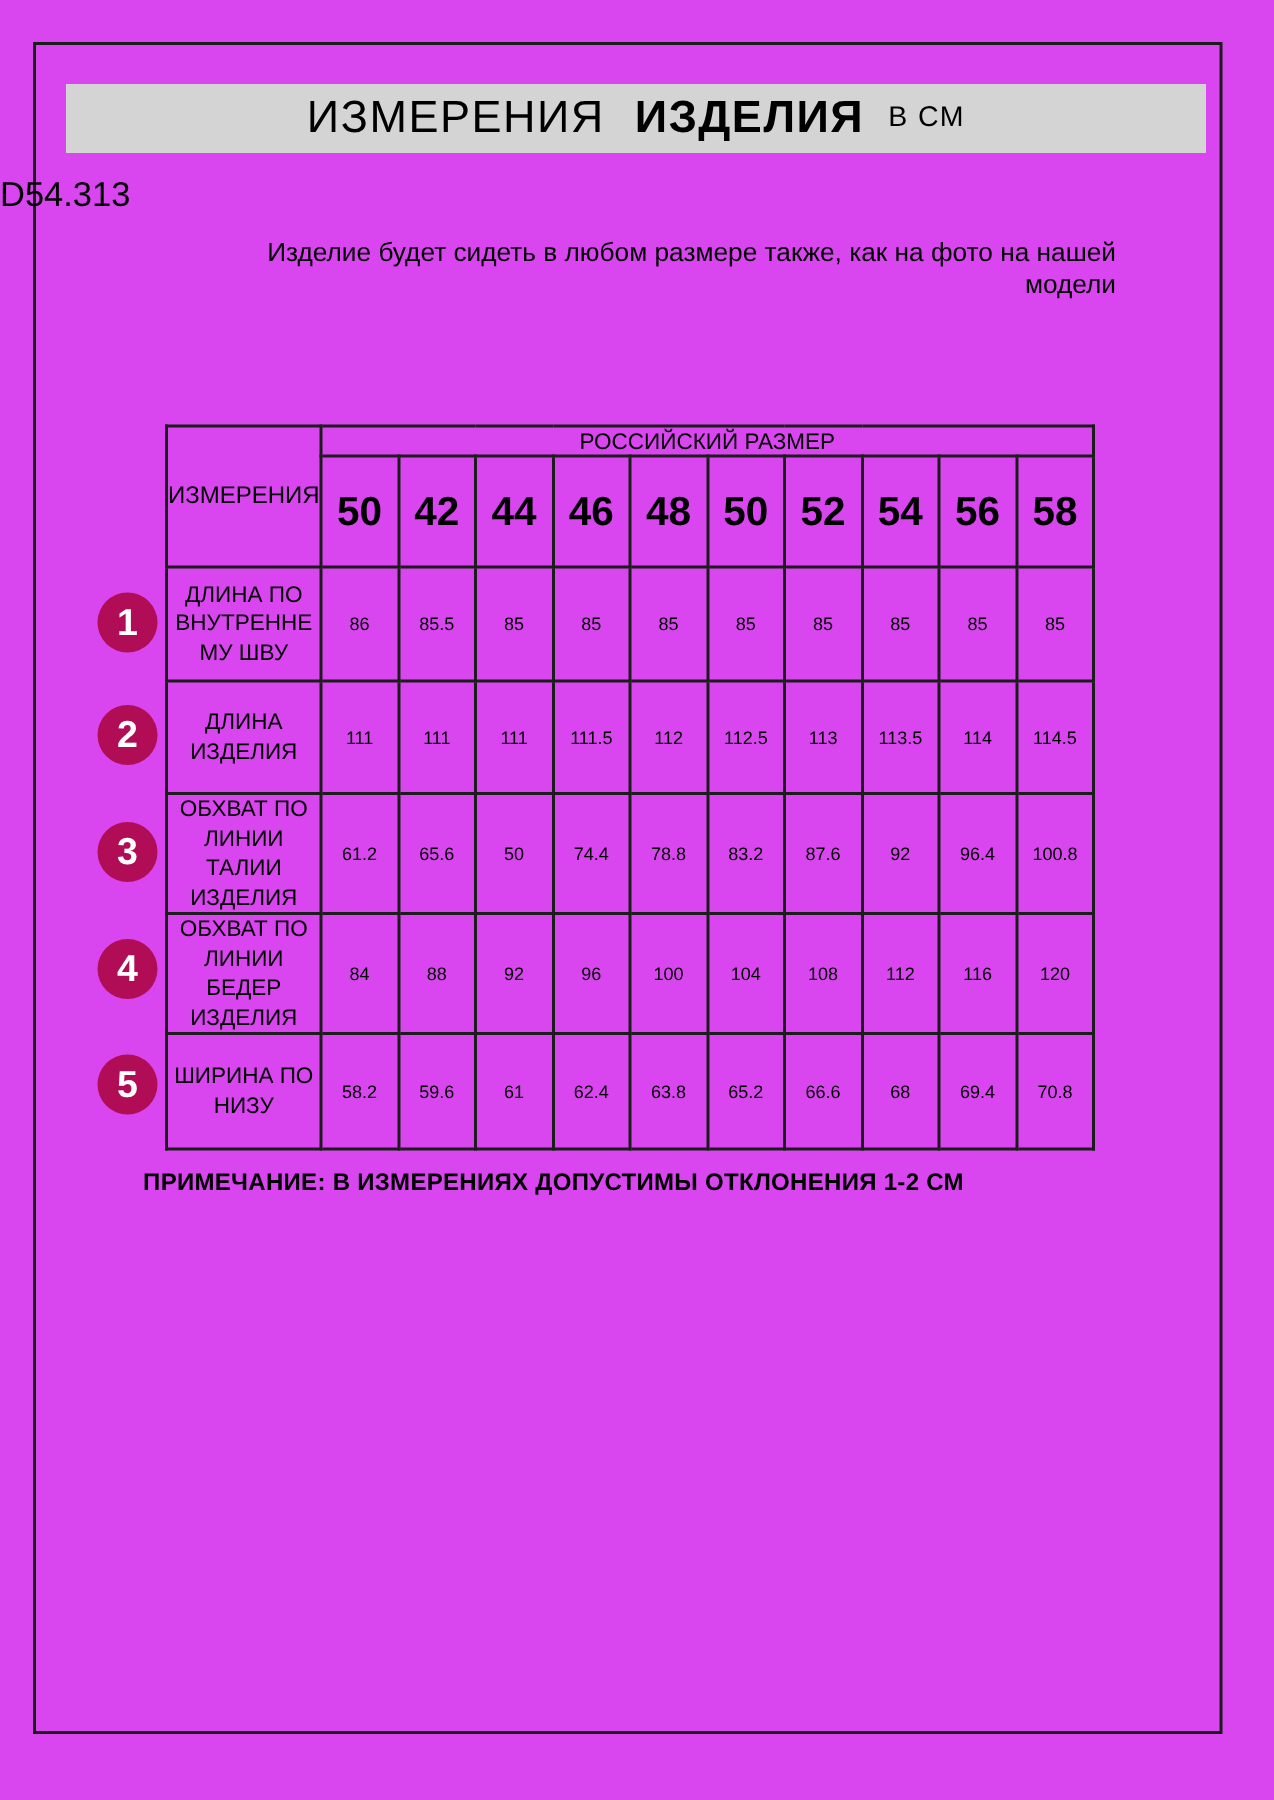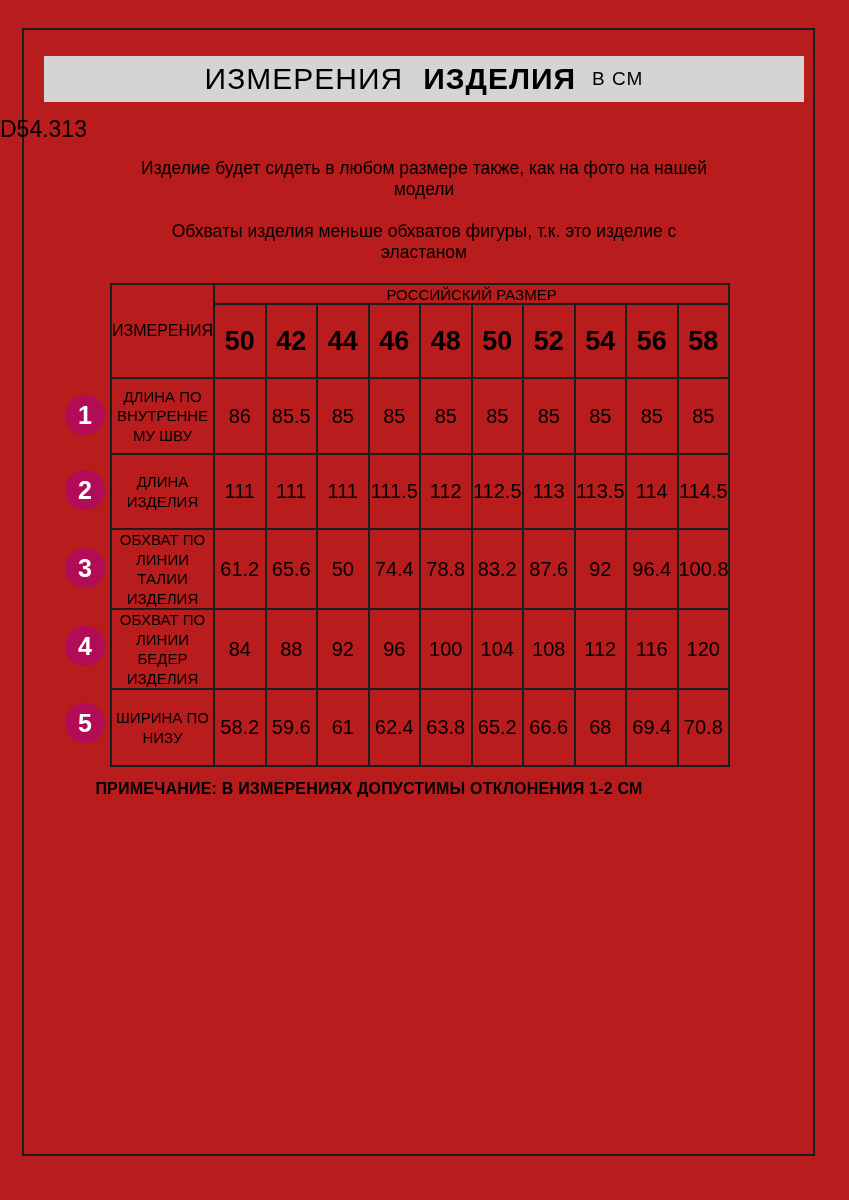--- a/index.html
+++ b/index.html
@@ -6,40 +6,40 @@
     --badge:#b00d56;
     --title-band:#d4d4d4;
     --border:#1c1c1c;
   }
   html,body{margin:0;padding:0;}
   body{
     width:849px;height:1200px;background:#ffffff;
     font-family:"Liberation Sans", sans-serif;color:#000;
     -webkit-font-smoothing:antialiased;
   }
-  .page{position:relative;width:849px;height:1200px;background:#b91c1c;overflow:hidden;}
+  .page{position:relative;width:849px;height:1200px;background:#d946ef;overflow:hidden;}
   .frame{
     position:absolute;left:22px;top:28px;width:793px;height:1128px;
     border:2px solid var(--border);box-sizing:border-box;
   }
   .title-band{
     position:absolute;left:44px;top:56px;width:760px;height:46px;
     background:var(--title-band);
     display:flex;align-items:center;justify-content:center;
   }
   .title-band .t-main{font-size:30px;letter-spacing:1px;}
   .title-band .t-bold{font-size:30px;font-weight:bold;margin-left:20px;letter-spacing:1px;}
   .title-band .t-units{font-size:19px;margin-left:16px;letter-spacing:1px;}
   .article{
     position:absolute;left:0;top:116px;width:849px;
     text-align:left;font-size:23px;
   }
   .note{
     position:absolute;left:104px;width:640px;margin:0;
-    text-align:center;font-size:17.5px;line-height:1.22;white-space:pre-line;
+    text-align:right;font-size:17.5px;line-height:1.22;white-space:pre-line;
   }
   .note-1{top:158px;}
   .note-2{top:221px;}
   table.size-table{
     position:absolute;left:110px;top:283px;width:618px;
     border-collapse:collapse;table-layout:fixed;
   }
   .size-table td{
     border:2px solid var(--border);
     padding:0;text-align:center;vertical-align:middle;
@@ -50,21 +50,21 @@
   .group{font-size:15px;}
   .corner{font-size:16px;}
   .tr-sizes td{height:72px;}
   .size{font-size:27px;font-weight:bold;}
   .tr-r0 td{height:74px;text-align:center;}
   .tr-r1 td{height:73px;}
   .tr-r2 td{height:78px;}
   .tr-r3 td{height:75px;}
   .tr-r4 td{height:75px;}
   .rowlabel{font-size:15px;line-height:1.3;white-space:pre-line;}
-  .val{font-size:20px;}
+  .val{font-size:12px;}
   .badge{
     position:absolute;left:65px;width:40px;height:40px;border-radius:50%;
     background:var(--badge);color:#fff;
     display:flex;align-items:center;justify-content:center;
     font-size:25px;font-weight:bold;
   }
   .badge-1{top:395px;}
   .badge-2{top:470px;}
   .badge-3{top:548px;}
   .badge-4{top:626px;}
@@ -83,22 +83,20 @@
   <div class="title-band">
     <span class="t-main">ИЗМЕРЕНИЯ</span>
     <span class="t-bold">ИЗДЕЛИЯ</span>
     <span class="t-units">В СМ</span>
   </div>
 
   <div class="article">D54.313</div>
 
   <p class="note note-1">Изделие будет сидеть в любом размере также, как на фото на нашей
 модели</p>
-  <p class="note note-2">Обхваты изделия меньше обхватов фигуры, т.к. это изделие с
-эластаном</p>
 
   <table class="size-table">
     <colgroup>
       <col class="c-lab">
       <col class="c-size">
         <col class="c-size">
         <col class="c-size">
         <col class="c-size">
         <col class="c-size">
       <col class="c-size">

